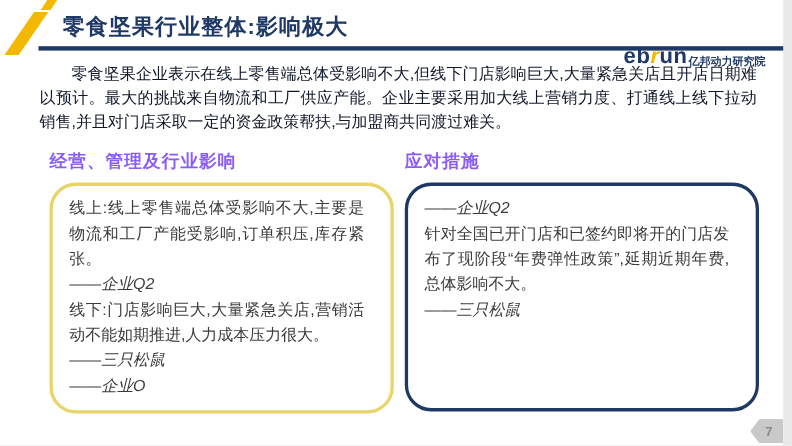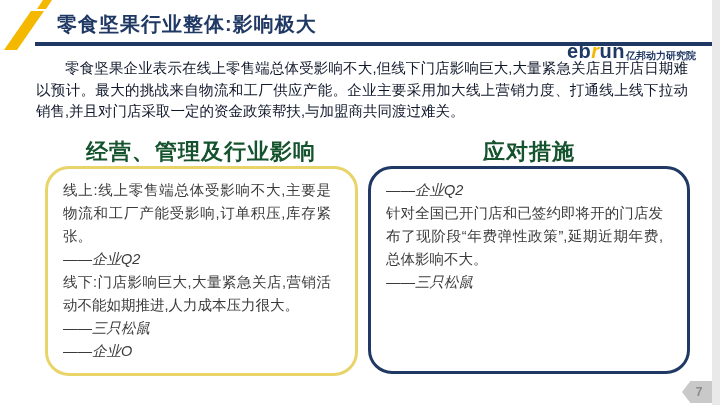--- a/index.html
+++ b/index.html
@@ -19,22 +19,22 @@
   .brand .cn{font-size:10px;font-weight:bold;color:#1F3864;margin-left:1px;}
   .header-rule{position:absolute;left:35px;top:42px;width:685px;height:4px;background:#1F3864;}
   
   .intro{
     position:absolute;left:36px;top:58px;width:652px;
     font-size:14.5px;line-height:21.5px;color:#0f172a;
     text-indent:2em;text-align:justify;
   }
   
   .col-heading{
-    position:absolute;top:137px;font-size:22px;font-weight:bold;color:#14532d;
-    text-align:center;letter-spacing:1px;
+    position:absolute;top:137px;font-size:16px;font-weight:bold;color:#8b5cf6;
+    letter-spacing:1px;
   }
   .col-heading.left{left:45px;width:312px;}
   .col-heading.right{left:368px;width:322px;}
   
   .quote-box{
     position:absolute;top:166px;background:#ffffff;border-radius:24px;
     padding:10px 24px 8px 15px;box-sizing:border-box;
     font-size:14.5px;line-height:23px;color:#3b3b3b;text-align:justify;
   }
   .quote-box.left{left:45px;width:313px;height:210px;border:3px solid #E9D46A;}

